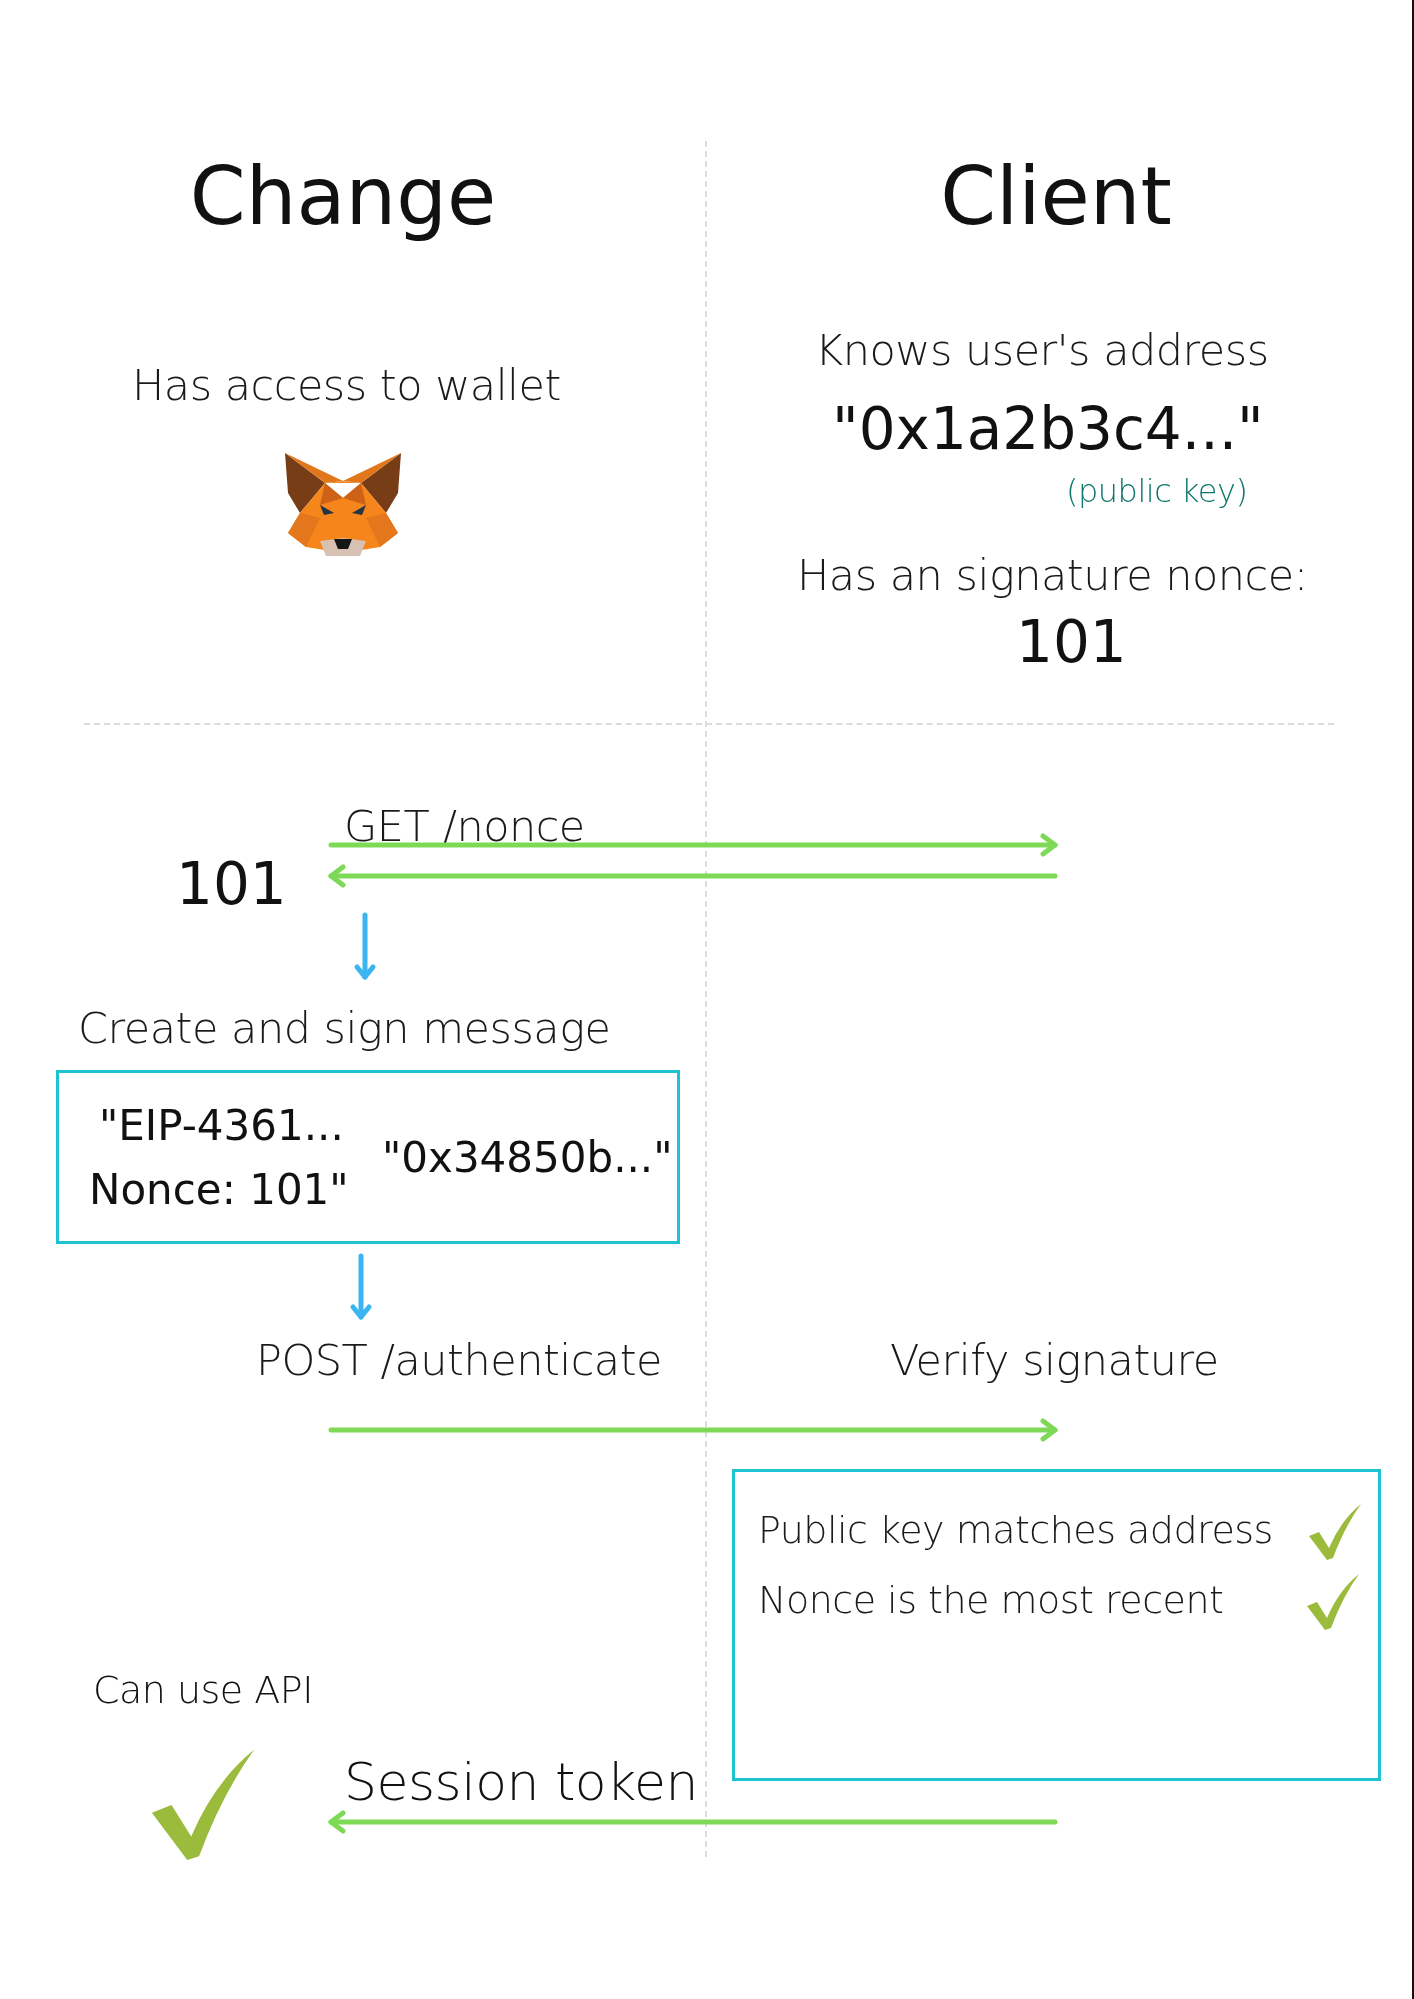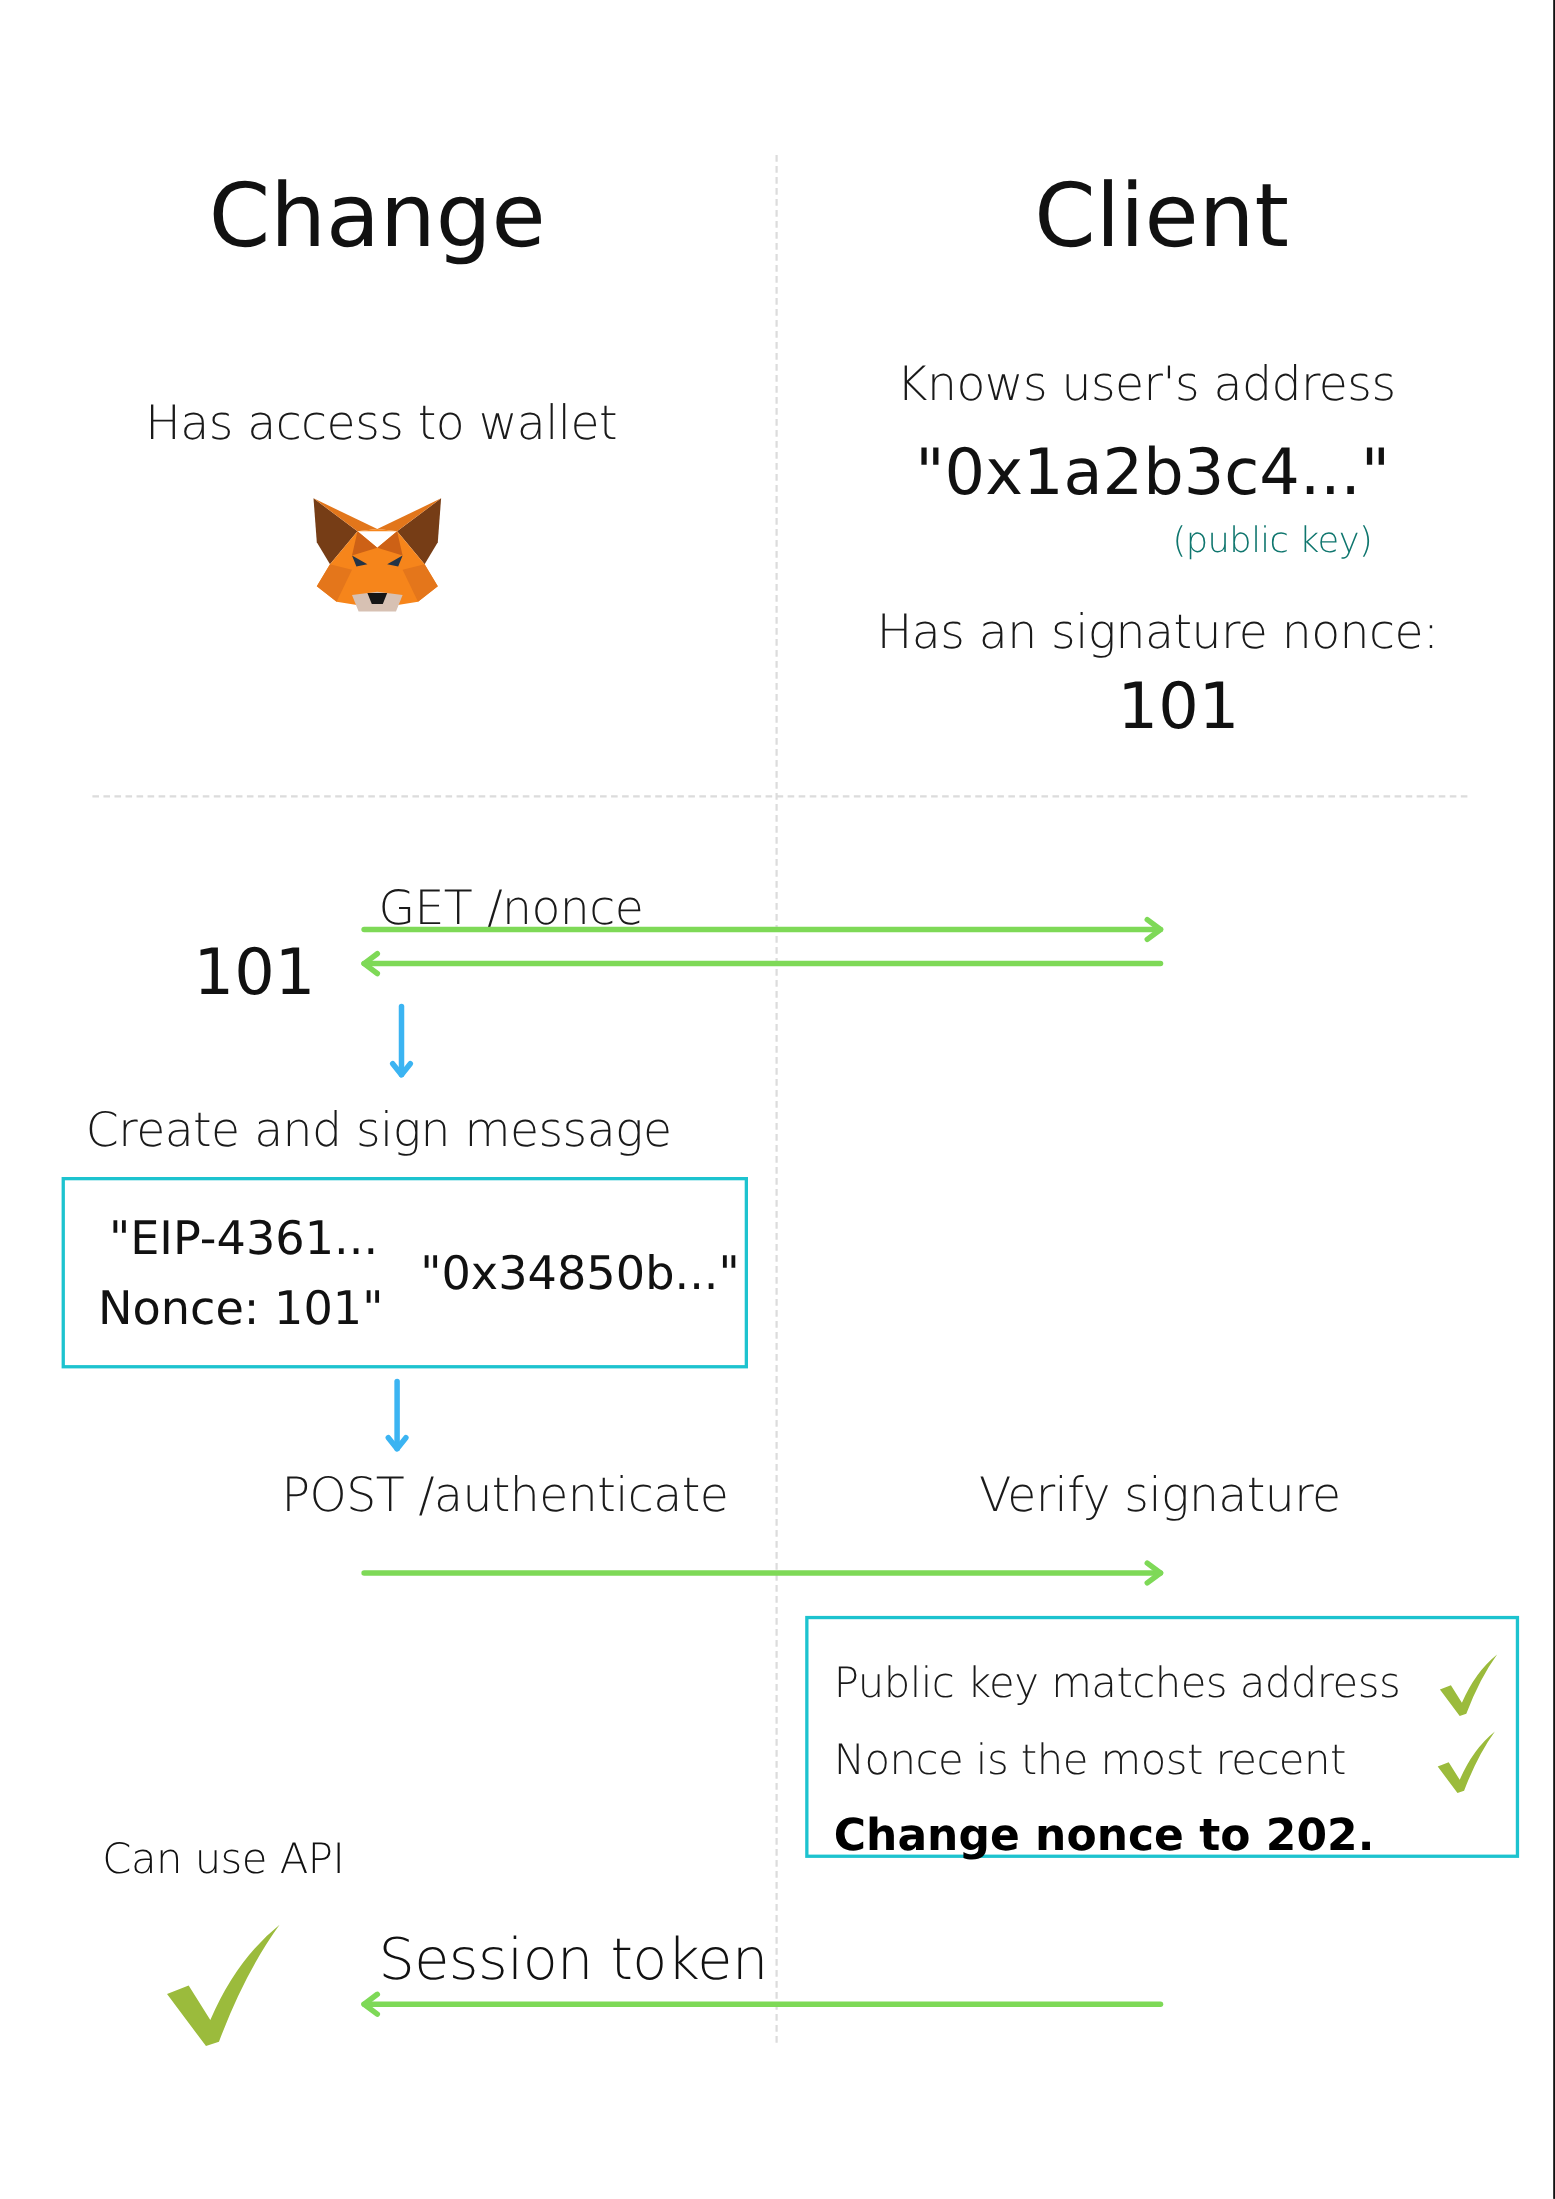--- a/index.html
+++ b/index.html
@@ -71,34 +71,33 @@
 <div class="abs label light" style="left:78px; top:1003px;">Create and sign message</div>
 <div class="box" style="left:56px; top:1070px; width:624px; height:174px;">
   <div class="abs" style="left:40px; top:28px; font-size:42px;">"EIP-4361...</div>
   <div class="abs" style="left:30px; top:92px; font-size:42px;">Nonce: 101"</div>
   <div class="abs" style="left:323px; top:60px; font-size:42px;">"0x34850b..."</div>
 </div>
 
 <div class="abs label light" style="left:256px; top:1335px;">POST /authenticate</div>
 <div class="abs label light" style="left:890px; top:1335px;">Verify signature</div>
 
-<div class="box" style="left:732px; top:1469px; width:649px; height:220px;">
+<div class="box" style="left:732px; top:1469px; width:649px; height:312px;">
   <div class="abs boxtext light" style="left:23px; top:36px;">Public key matches address</div>
   <div class="abs" style="left:570px; top:28px;">
     <svg width="60" height="62" viewBox="0 0 60 62">
         <path d="M4,36 L14,32 L24,48 Q36,20 56,4 Q40,26 28,58 L22,60 Z" fill="#9bbb3c"></path>
       </svg>
   </div>
   <div class="abs boxtext light" style="left:23px; top:106px;">Nonce is the most recent</div>
   <div class="abs" style="left:568px; top:98px;">
     <svg width="60" height="62" viewBox="0 0 60 62">
         <path d="M4,36 L14,32 L24,48 Q36,20 56,4 Q40,26 28,58 L22,60 Z" fill="#9bbb3c"></path>
       </svg>
   </div>
-  <div class="abs boldline" style="left:23px; top:174px;">Change nonce to 202.</div>
 </div>
 
 <div class="abs light" style="left:93px; top:1668px; font-size:38px;">Can use API</div>
 <div class="abs" style="left:143px; top:1742px;">
   <svg width="120" height="122" viewBox="0 0 60 62">
       <path d="M4,36 L14,32 L24,48 Q36,20 56,4 Q40,26 28,58 L22,60 Z" fill="#9bbb3c"></path>
     </svg>
 </div>
 <div class="abs light" style="left:344px; top:1752px; font-size:52px;">Session token</div>
 

